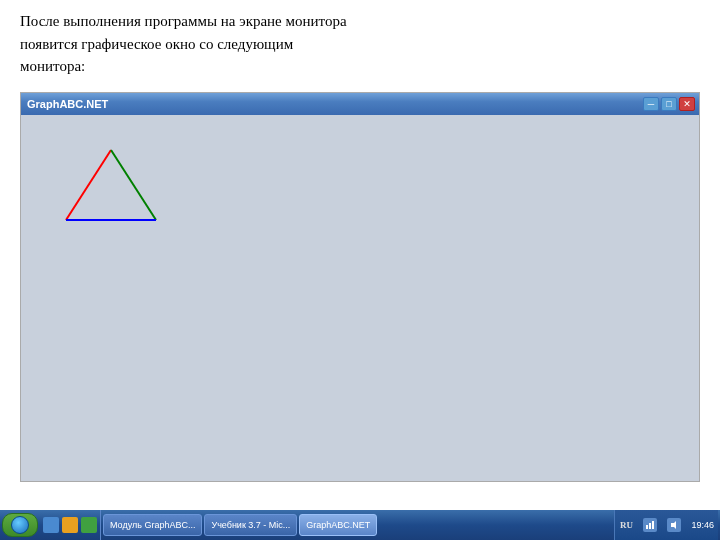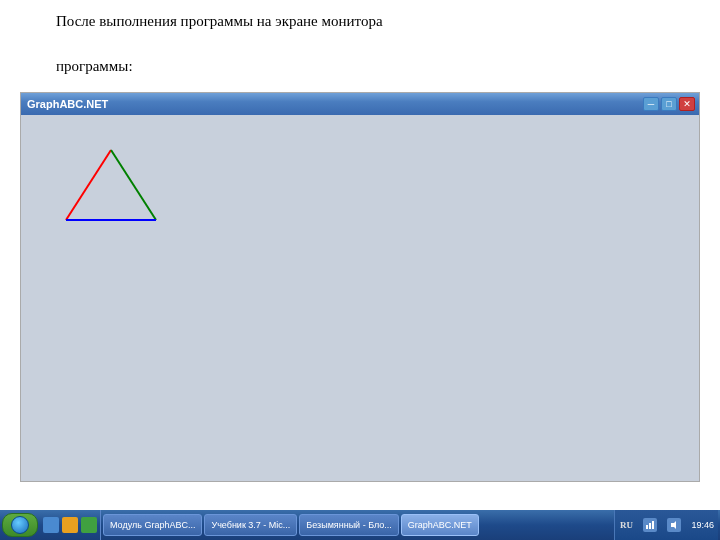--- a/index.html
+++ b/index.html
@@ -11,21 +11,20 @@
       overflow: hidden;
       position: relative;
     }
 
     .page-content {
       padding: 10px 20px 8px 20px;
       font-size: 15px;
       line-height: 1.5;
       text-align: justify;
       color: #000;
-      margin-left: 36px;
     }
 
     .window-container {
       margin: 6px 20px 0 20px;
       border: 1px solid #aaa;
       background: #e8eaf0;
       height: 390px;
       position: relative;
       display: flex;
       flex-direction: column;
@@ -195,22 +194,22 @@
       height: 16px;
       background: #6a9ad8;
       border-radius: 2px;
     }
   </style>
 </head>
 <body>
 
 <div class="page-content">
   <span>После  выполнения программы на экране монитора</span><br>
-  <br>
-  <span>программы:</span>
+  <span>появится  графическое  окно  со  следующим</span><br>
+  <span>монитора:</span>
 </div>
 
 <div class="window-container">
   <div class="window-titlebar">
     <span class="titlebar-title">GraphABC.NET</span>
     <div class="titlebar-buttons">
       <div class="titlebar-btn btn-min">─</div>
       <div class="titlebar-btn btn-max">□</div>
       <div class="titlebar-btn btn-close">✕</div>
     </div>
@@ -233,21 +232,20 @@
 
   <div class="quick-launch">
     <div class="ql-icon" style="background:#4a8ad0;"></div>
     <div class="ql-icon" style="background:#e8a020;"></div>
     <div class="ql-icon" style="background:#40a040;"></div>
   </div>
 
   <div class="taskbar-items">
     <div class="taskbar-item">Модуль GraphABC...</div>
     <div class="taskbar-item">Учебник 3.7 - Mic...</div>
-    <div class="taskbar-item">Безымянный - Бло...</div>
     <div class="taskbar-item active">GraphABC.NET</div>
   </div>
 
   <div class="taskbar-tray">
     <div class="tray-icon" style="background:transparent;color:#ddd;font-size:9px;font-weight:bold;">RU</div>
     <div class="tray-icon" style="background:#5a8ac8;">
       <svg width="10" height="10" viewBox="0 0 10 10">
           <rect x="1" y="5" width="2" height="4" fill="#fff"></rect>
           <rect x="4" y="3" width="2" height="6" fill="#fff"></rect>
           <rect x="7" y="1" width="2" height="8" fill="#fff"></rect>

